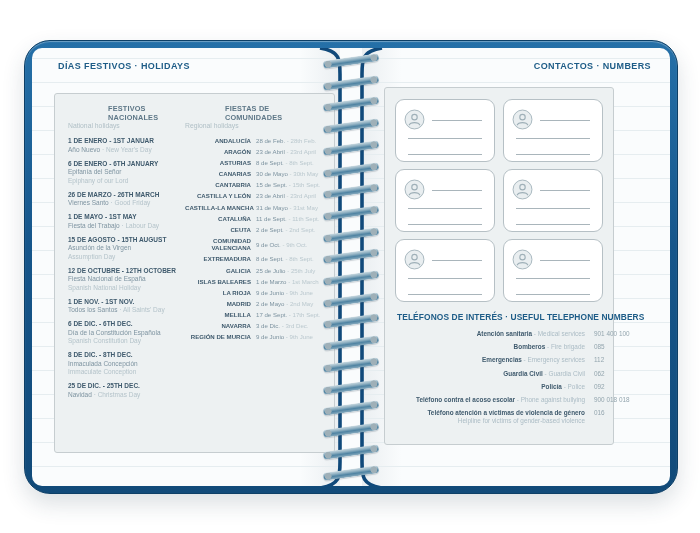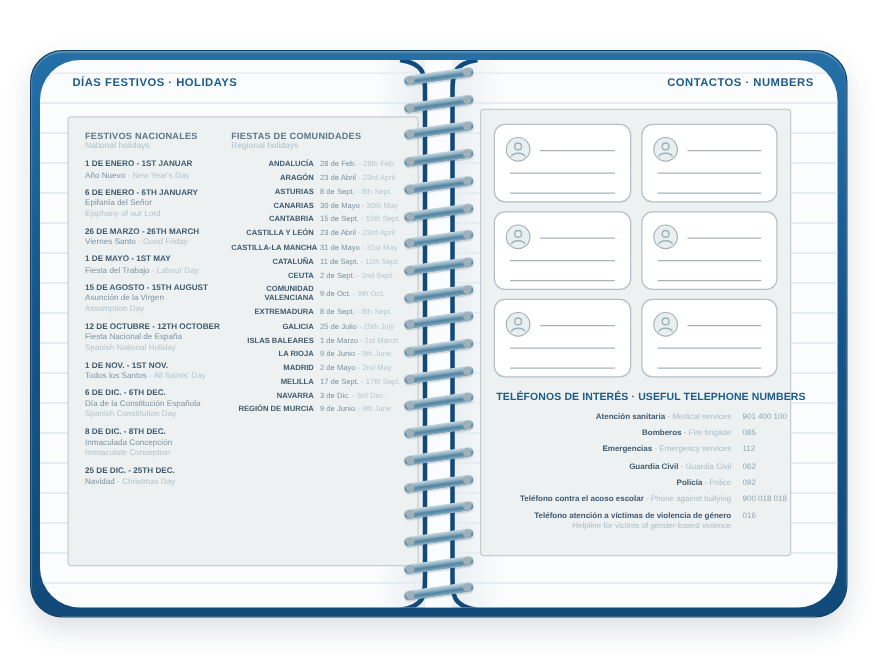--- a/index.html
+++ b/index.html
@@ -3,39 +3,39 @@
 <meta charset="utf-8">
 <style>
   html,body{margin:0;padding:0;background:#ffffff;}
   *{box-sizing:border-box;font-family:"Liberation Sans", sans-serif;}
   .stage{position:relative;width:700px;height:533px;background:#ffffff;overflow:hidden;}
 
   .notebook{position:absolute;left:24px;top:40px;width:654px;height:454px;border-radius:26px;
     background:linear-gradient(180deg,#2570a8 0%,#16568b 45%,#114a79 100%);
     border:1.5px solid #0d3f66;
     box-shadow:0 10px 22px rgba(40,60,80,.16), inset 0 1px 1px rgba(255,255,255,.35);}
-  .pages{position:absolute;inset:7px;border-radius:32px;background:#fafcfd;overflow:hidden;}
+  .pages{position:absolute;inset:7px;border-radius:10px;background:#fafcfd;overflow:hidden;}
   .pages::before{content:"";position:absolute;inset:0;pointer-events:none;
     background:linear-gradient(90deg,transparent 42%,rgba(80,105,125,.10) 49%,rgba(80,105,125,.10) 51%,transparent 58%);}
   .page-lines{position:absolute;left:0;right:0;top:10px;bottom:0;pointer-events:none;
     background:repeating-linear-gradient(to bottom,#e6edf0 0 1px,transparent 1px 24px);}
 
   .page{position:absolute;top:0;height:440px;width:320px;}
   .page-left{left:0;}
   .page-right{left:320px;}
 
   .page-header{position:absolute;top:13px;font-weight:bold;font-size:9px;letter-spacing:.4px;color:#1d5c87;white-space:nowrap;}
   .page-header.hleft{left:26px;}
   .page-header.hright{right:21px;}
 
   .panel{position:absolute;background:#edf1f2;border:1px solid #c6cdd0;border-radius:3px;}
   .left-panel{left:22px;top:45px;width:281px;height:360px;}
-  .right-panel{left:32px;top:39px;width:249px;height:358px;}
-
-  .col-title{font-weight:bold;font-size:7.3px;letter-spacing:.2px;color:#5d7787;line-height:9px;}
+  .right-panel{left:32px;top:39px;width:230px;height:358px;}
+
+  .col-title{font-weight:bold;font-size:7.3px;letter-spacing:.2px;color:#5d7787;line-height:9px;margin-left:40px;}
   .col-sub{font-size:6.8px;color:#b1c0c7;line-height:8px;margin-bottom:7px;}
 
   .nat-col{position:absolute;left:13px;top:10px;width:114px;}
   .nat-item{margin-bottom:5.5px;}
   .nat-date{font-weight:bold;font-size:6.5px;color:#3f5a6d;line-height:8.5px;}
   .nat-line{font-size:6.5px;line-height:8.5px;}
   .nat-line .es{color:#7d93a0;}
   .nat-line .en{color:#b4c3ca;}
 
   .reg-col{position:absolute;left:130px;top:10px;right:6px;}

